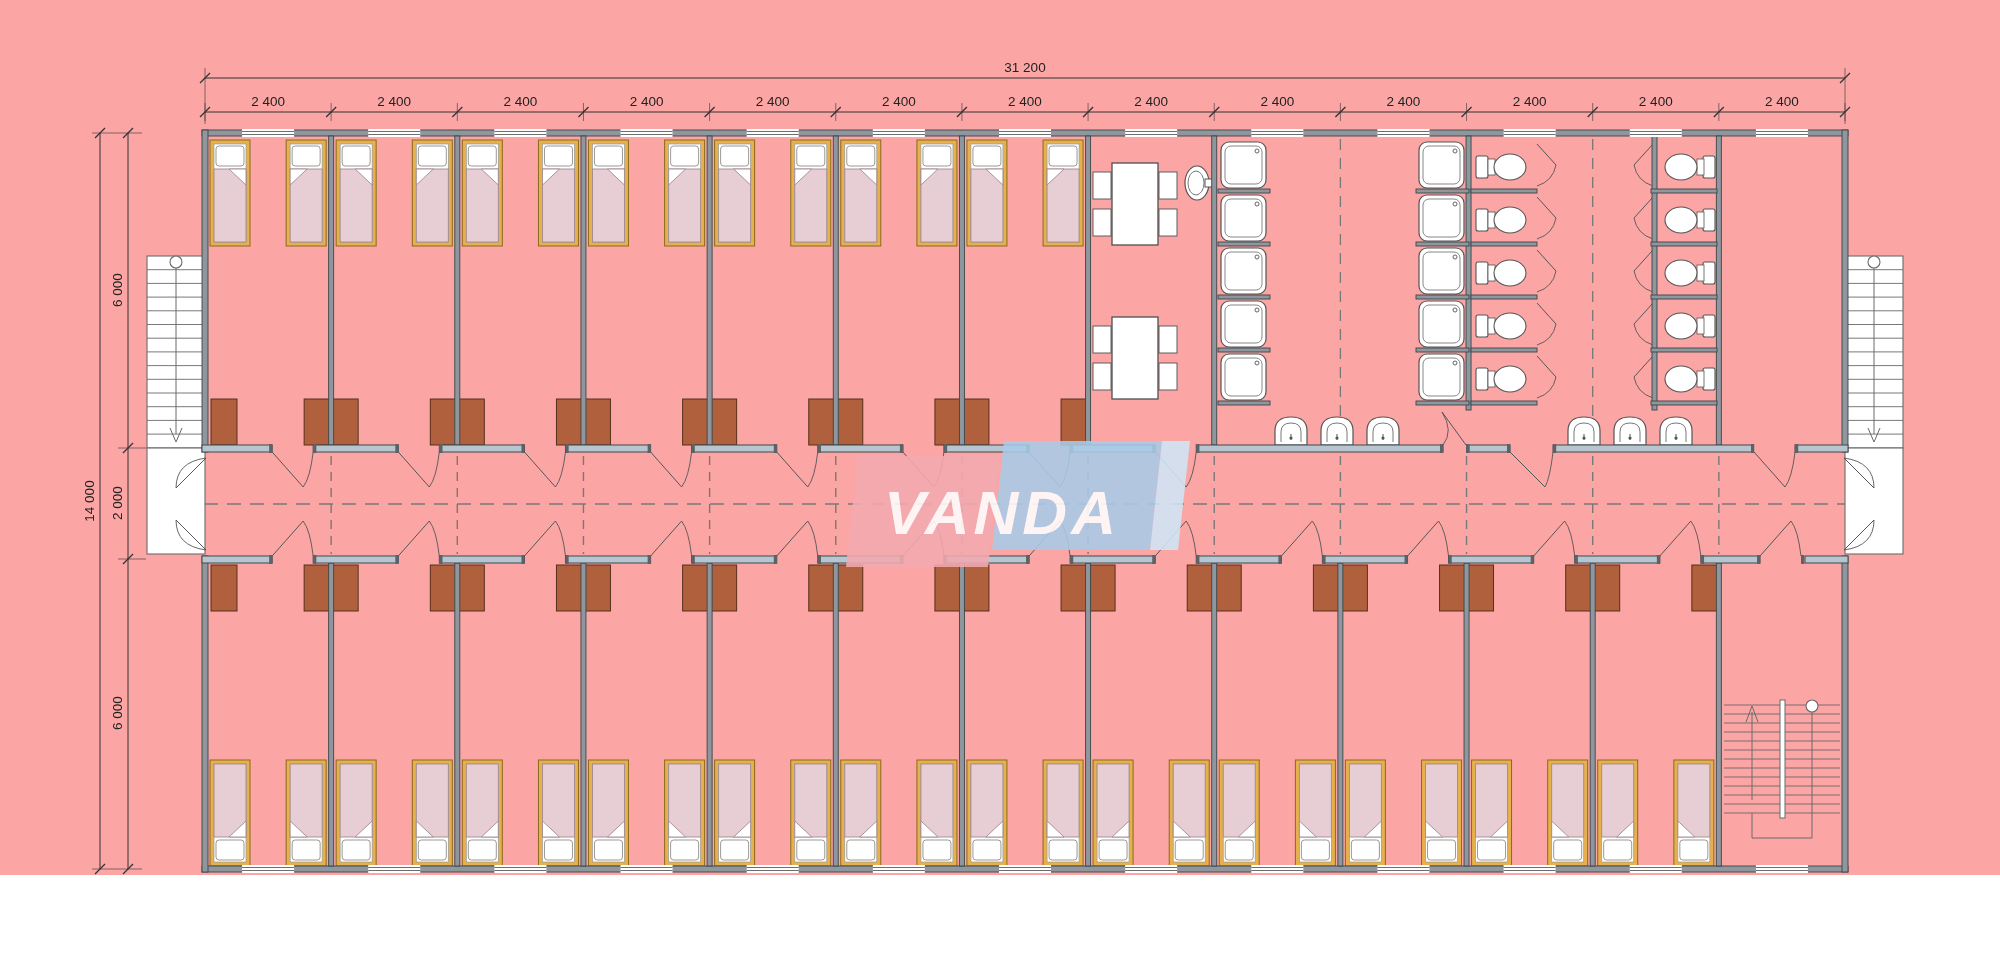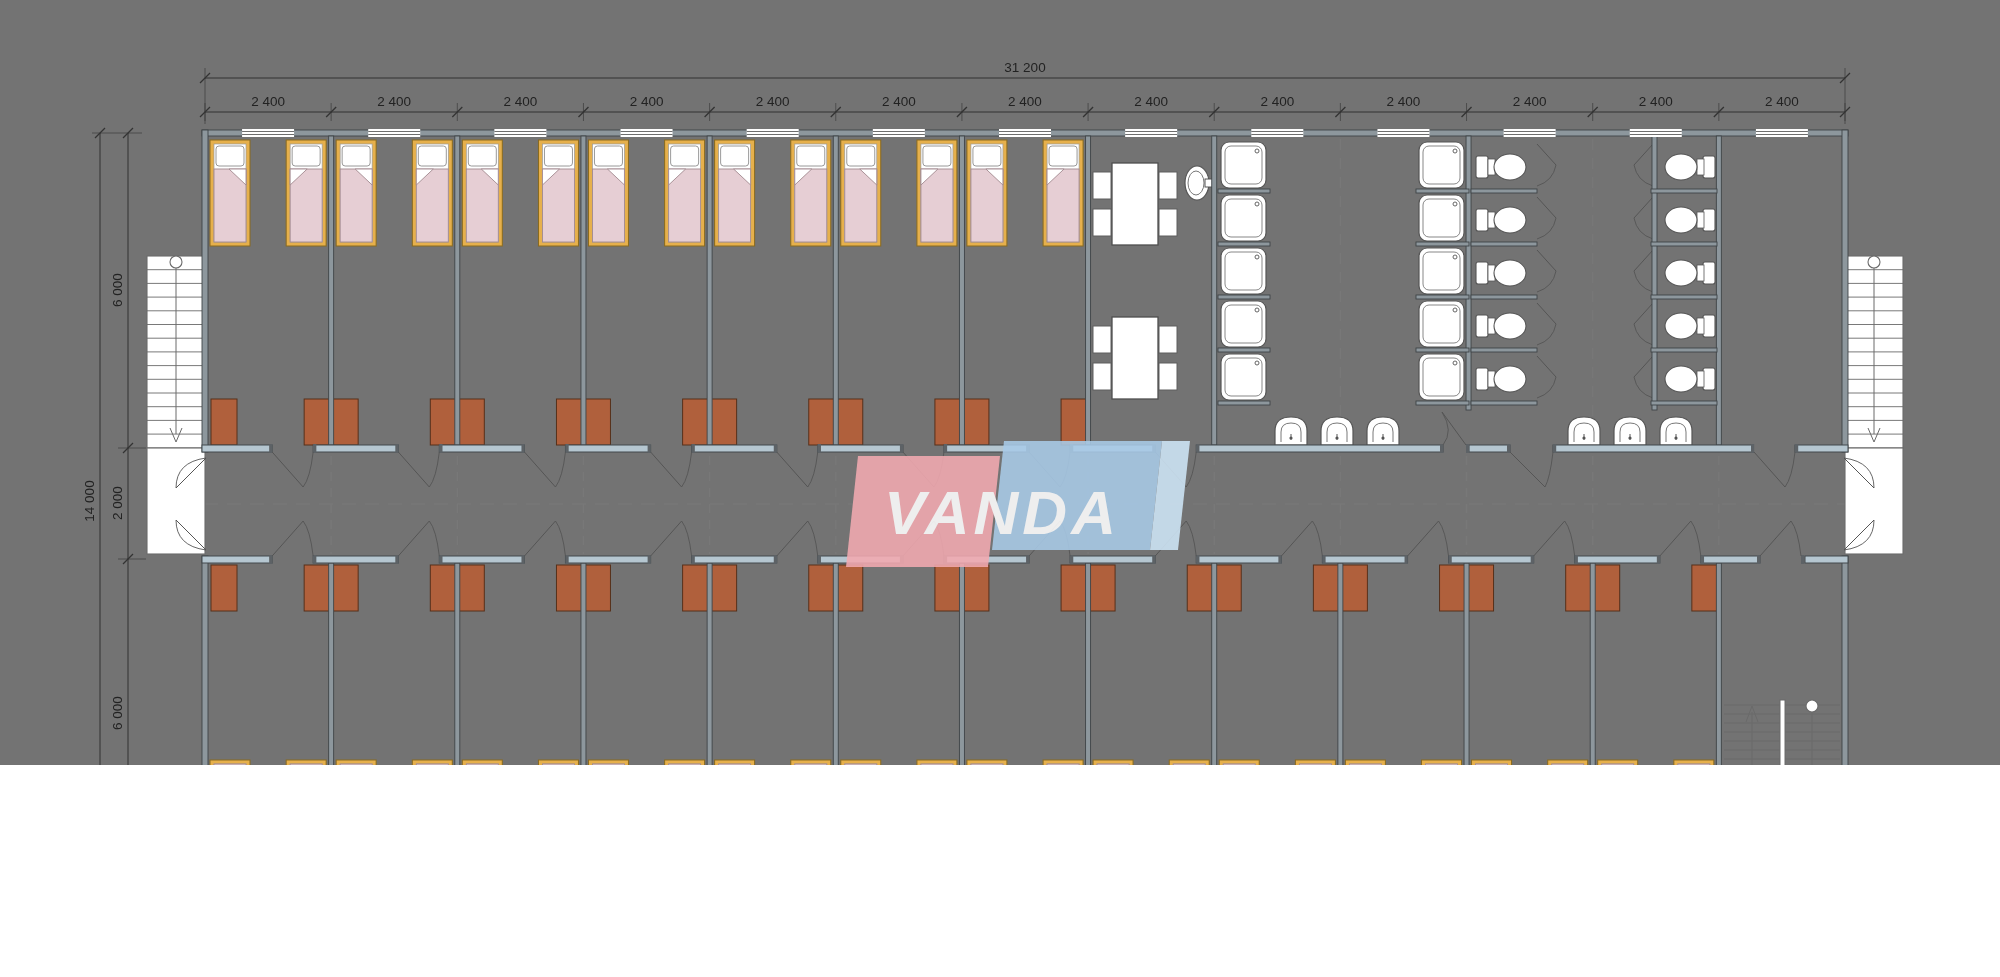--- a/index.html
+++ b/index.html
@@ -1,17 +1,17 @@
 <!DOCTYPE html>
 <html><head>
 <meta charset="utf-8">
 <style>
   html,body{margin:0;padding:0;background:#ffffff;}
   body{font-family:"Liberation Sans", sans-serif;}
-  #stage{position:relative;width:2000px;height:765px;background:#737373;overflow:hidden;}
+  #stage{position:relative;width:2000px;height:875px;background:#fca5a5;overflow:hidden;}
   svg text{font-family:"Liberation Sans", sans-serif;}
   .dimtxt{fill:#222;font-size:13.5px;}
   .logotxt{fill:#ffffff;font-weight:bold;font-style:italic;font-size:62px;letter-spacing:4px;}
 </style>
 </head>
 <body>
 
 <div id="stage">
   <svg id="plan" width="2000" height="977" viewBox="0 0 2000 977">
       <g>

